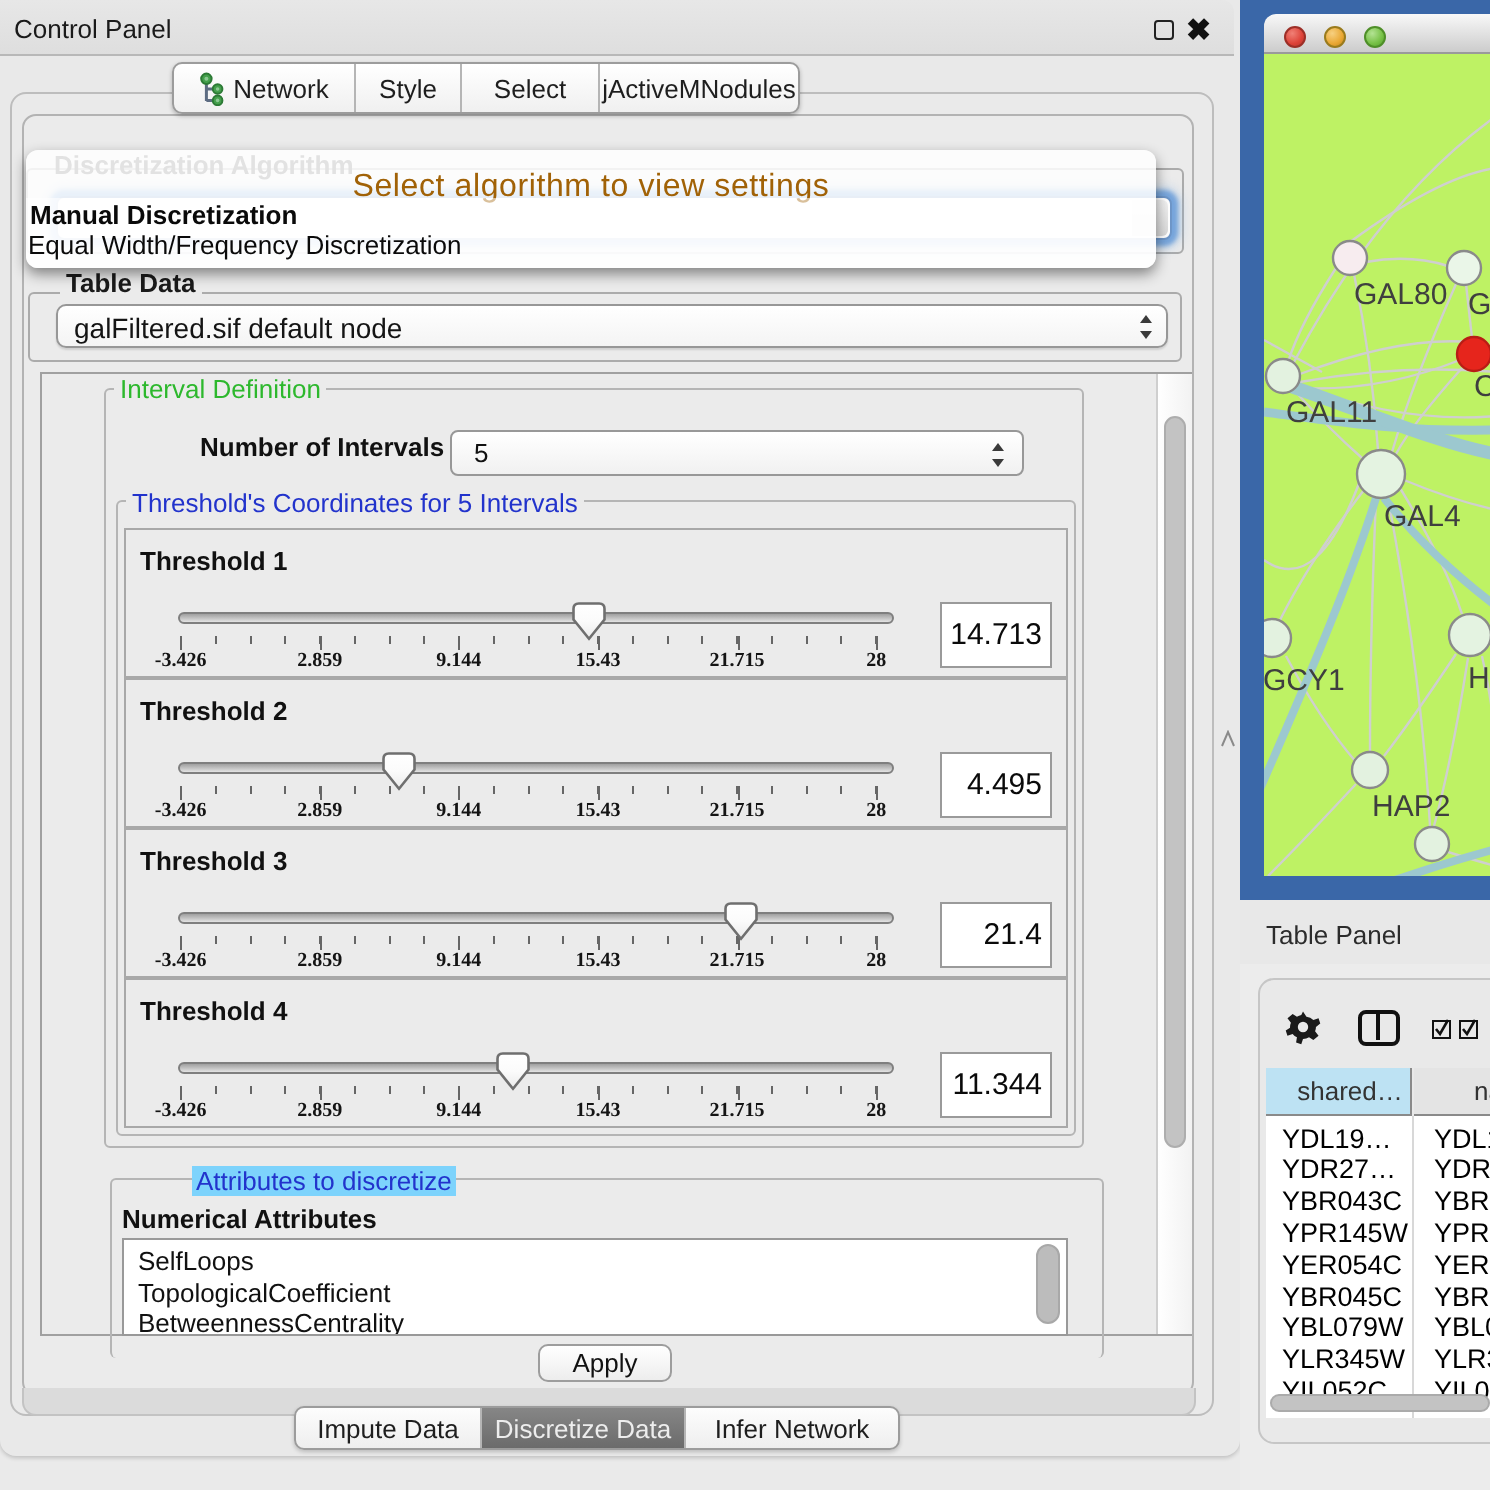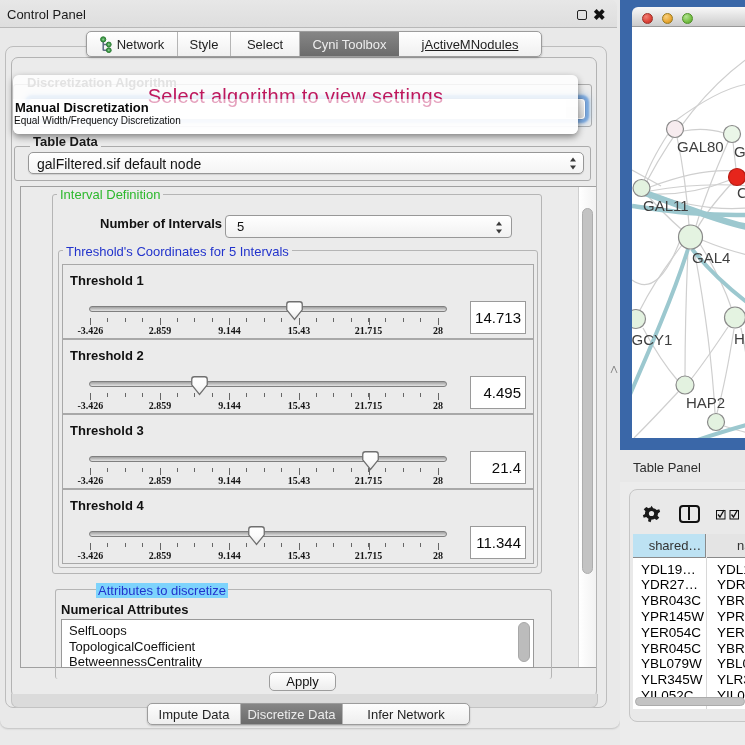--- a/index.html
+++ b/index.html
@@ -43,23 +43,23 @@
   background:linear-gradient(#f2f2f2,#d8d8d8); border-radius:0 3px 3px 0; }
 
 
 #popup { position:absolute; left:13px; top:75px; width:565px; height:59px;
   background:rgba(255,255,255,0.84); border-radius:6px;
   box-shadow:0 3px 7px rgba(0,0,0,0.45); }
 #popup::after { content:""; position:absolute; left:0; top:24px; width:100%; height:35px;
   background:rgba(255,255,255,0.6); border-radius:0 0 6px 6px; }
 #popup .i1,#popup .i2 { z-index:2; }
 #popup .ph { position:absolute; left:0; top:10px; width:100%; text-align:center;
-  font-size:20px; letter-spacing:0.3px; color:#be185d; }
+  font-size:16px; letter-spacing:0.3px; color:#a16207; }
 #popup .i1 { position:absolute; left:2px; top:25px; font-size:13px; font-weight:bold; color:#0a0a0a; }
-#popup .i2 { position:absolute; left:1px; top:40px; font-size:10px; color:#0a0a0a; }
+#popup .i2 { position:absolute; left:1px; top:40px; font-size:13px; color:#0a0a0a; }
 
 
 #grpTD { position:absolute; left:14px; top:146px; width:577px; height:35px;
   border:1px solid #ababab; border-radius:3px; }
 #lblTD { position:absolute; left:30px; top:134px; font-size:13px; font-weight:bold; color:#1a1a1a;
   background:#ebebeb; padding:0 3px; }
 #comboGal { position:absolute; left:28px; top:152px; width:556px; height:22px;
   background:linear-gradient(#ffffff,#f4f4f4); border:1px solid #979797; border-radius:5px; font-size:14px; color:#141414;
   box-shadow:0 1px 1px rgba(0,0,0,0.12); }
 #comboGal .txt { position:absolute; left:8px; top:2.5px; }
@@ -107,31 +107,31 @@
   font-size:13px; color:#111; text-align:center; line-height:17px; }
 
 
 #bottabs { position:absolute; left:147px; top:703px; height:22px; display:flex;
   border:1px solid #9c9c9c; border-radius:5px; overflow:hidden;
   background:linear-gradient(#fdfdfd,#eeeeee); box-shadow:0 1px 2px rgba(0,0,0,0.2); }
 #bottabs .tab { height:100%; display:flex; align-items:center; justify-content:center; font-size:13px; color:#1e1e1e;
   border-right:1px solid #b5b5b5; }
 #bottabs .tab:nth-child(1){width:93px;}
 #bottabs .tab:nth-child(2){width:102px;}
-#bottabs .tab:nth-child(3){width:126px;}
+#bottabs .tab:nth-child(3){width:106px;}
 #bottabs .tab.sel { background:linear-gradient(#868686,#6b6b6b); color:#ededed; }
 
 
 #cp-sq { position:absolute; left:577px; top:10px; width:10px; height:10px;
   border:1.5px solid #222; border-radius:2px; }
 #cp-x { position:absolute; left:593px; top:6px; font-size:15px; font-weight:bold; color:#111; }
 
 
 #netwin { position:absolute; left:620px; top:0; width:125px; height:450px; background:#3a67a8; }
-#canvas { position:absolute; left:12px; top:27px; width:113px; height:411px; background:#ffffff; overflow:hidden; }
+#canvas { position:absolute; left:12px; top:27px; width:113px; height:411px; background:#bef264; overflow:hidden; }
 #mactitle { position:absolute; left:12px; top:7px; width:113px; height:20px;
   background:linear-gradient(#f8f8f8,#cccccc); border-bottom:1px solid #9a9a9a; border-radius:6px 0 0 0; }
 .light { position:absolute; top:5.5px; width:11px; height:11px; border-radius:50%; }
 
 #tptitle { position:absolute; left:620px; top:450px; width:125px; height:32px; background:#e8e8e8; }
 #tptitle .t { position:absolute; left:13px; top:10px; font-size:13px; color:#2c2c2c; }
 #tpbody { position:absolute; left:620px; top:482px; width:125px; height:263px; background:#ececec; }
 #tcontainer { position:absolute; left:629px; top:489px; width:130px; height:233px;
   background:#e9e9e9; border:1px solid #c6c6c6; border-radius:8px; }
 
@@ -164,21 +164,20 @@
       <path d="M3.2,4 L3.2,14.5 M3.2,8.5 L8.6,8.5 M3.2,14.2 L8.6,14.2" stroke="#5d6c82" stroke-width="1.5" fill="none"></path>
       <circle cx="3.2" cy="3.4" r="2.6" fill="#44a04c" stroke="#2c7a35"></circle>
       <circle cx="8.8" cy="8.5" r="2.4" fill="#44a04c" stroke="#2c7a35"></circle>
       <circle cx="8.8" cy="14.2" r="2.4" fill="#44a04c" stroke="#2c7a35"></circle>
       <circle cx="3.2" cy="3.4" r="1" fill="#8cc993"></circle>
       <circle cx="8.8" cy="8.5" r="0.9" fill="#8cc993"></circle>
       <circle cx="8.8" cy="14.2" r="0.9" fill="#8cc993"></circle>
     </svg>Network</div>
     <div class="tab">Style</div>
     <div class="tab">Select</div>
-    <div class="tab sel">Cyni Toolbox</div>
     <div class="tab" style="border-right:none">jActiveMNodules</div>
   </div>
 
   <div id="grpAlgo"></div>
   <div id="lblAlgo">Discretization Algorithm</div>
   <div id="comboAlgo">
       <div class="step"></div>
     </div>
 
   <div id="grpTD"></div>

